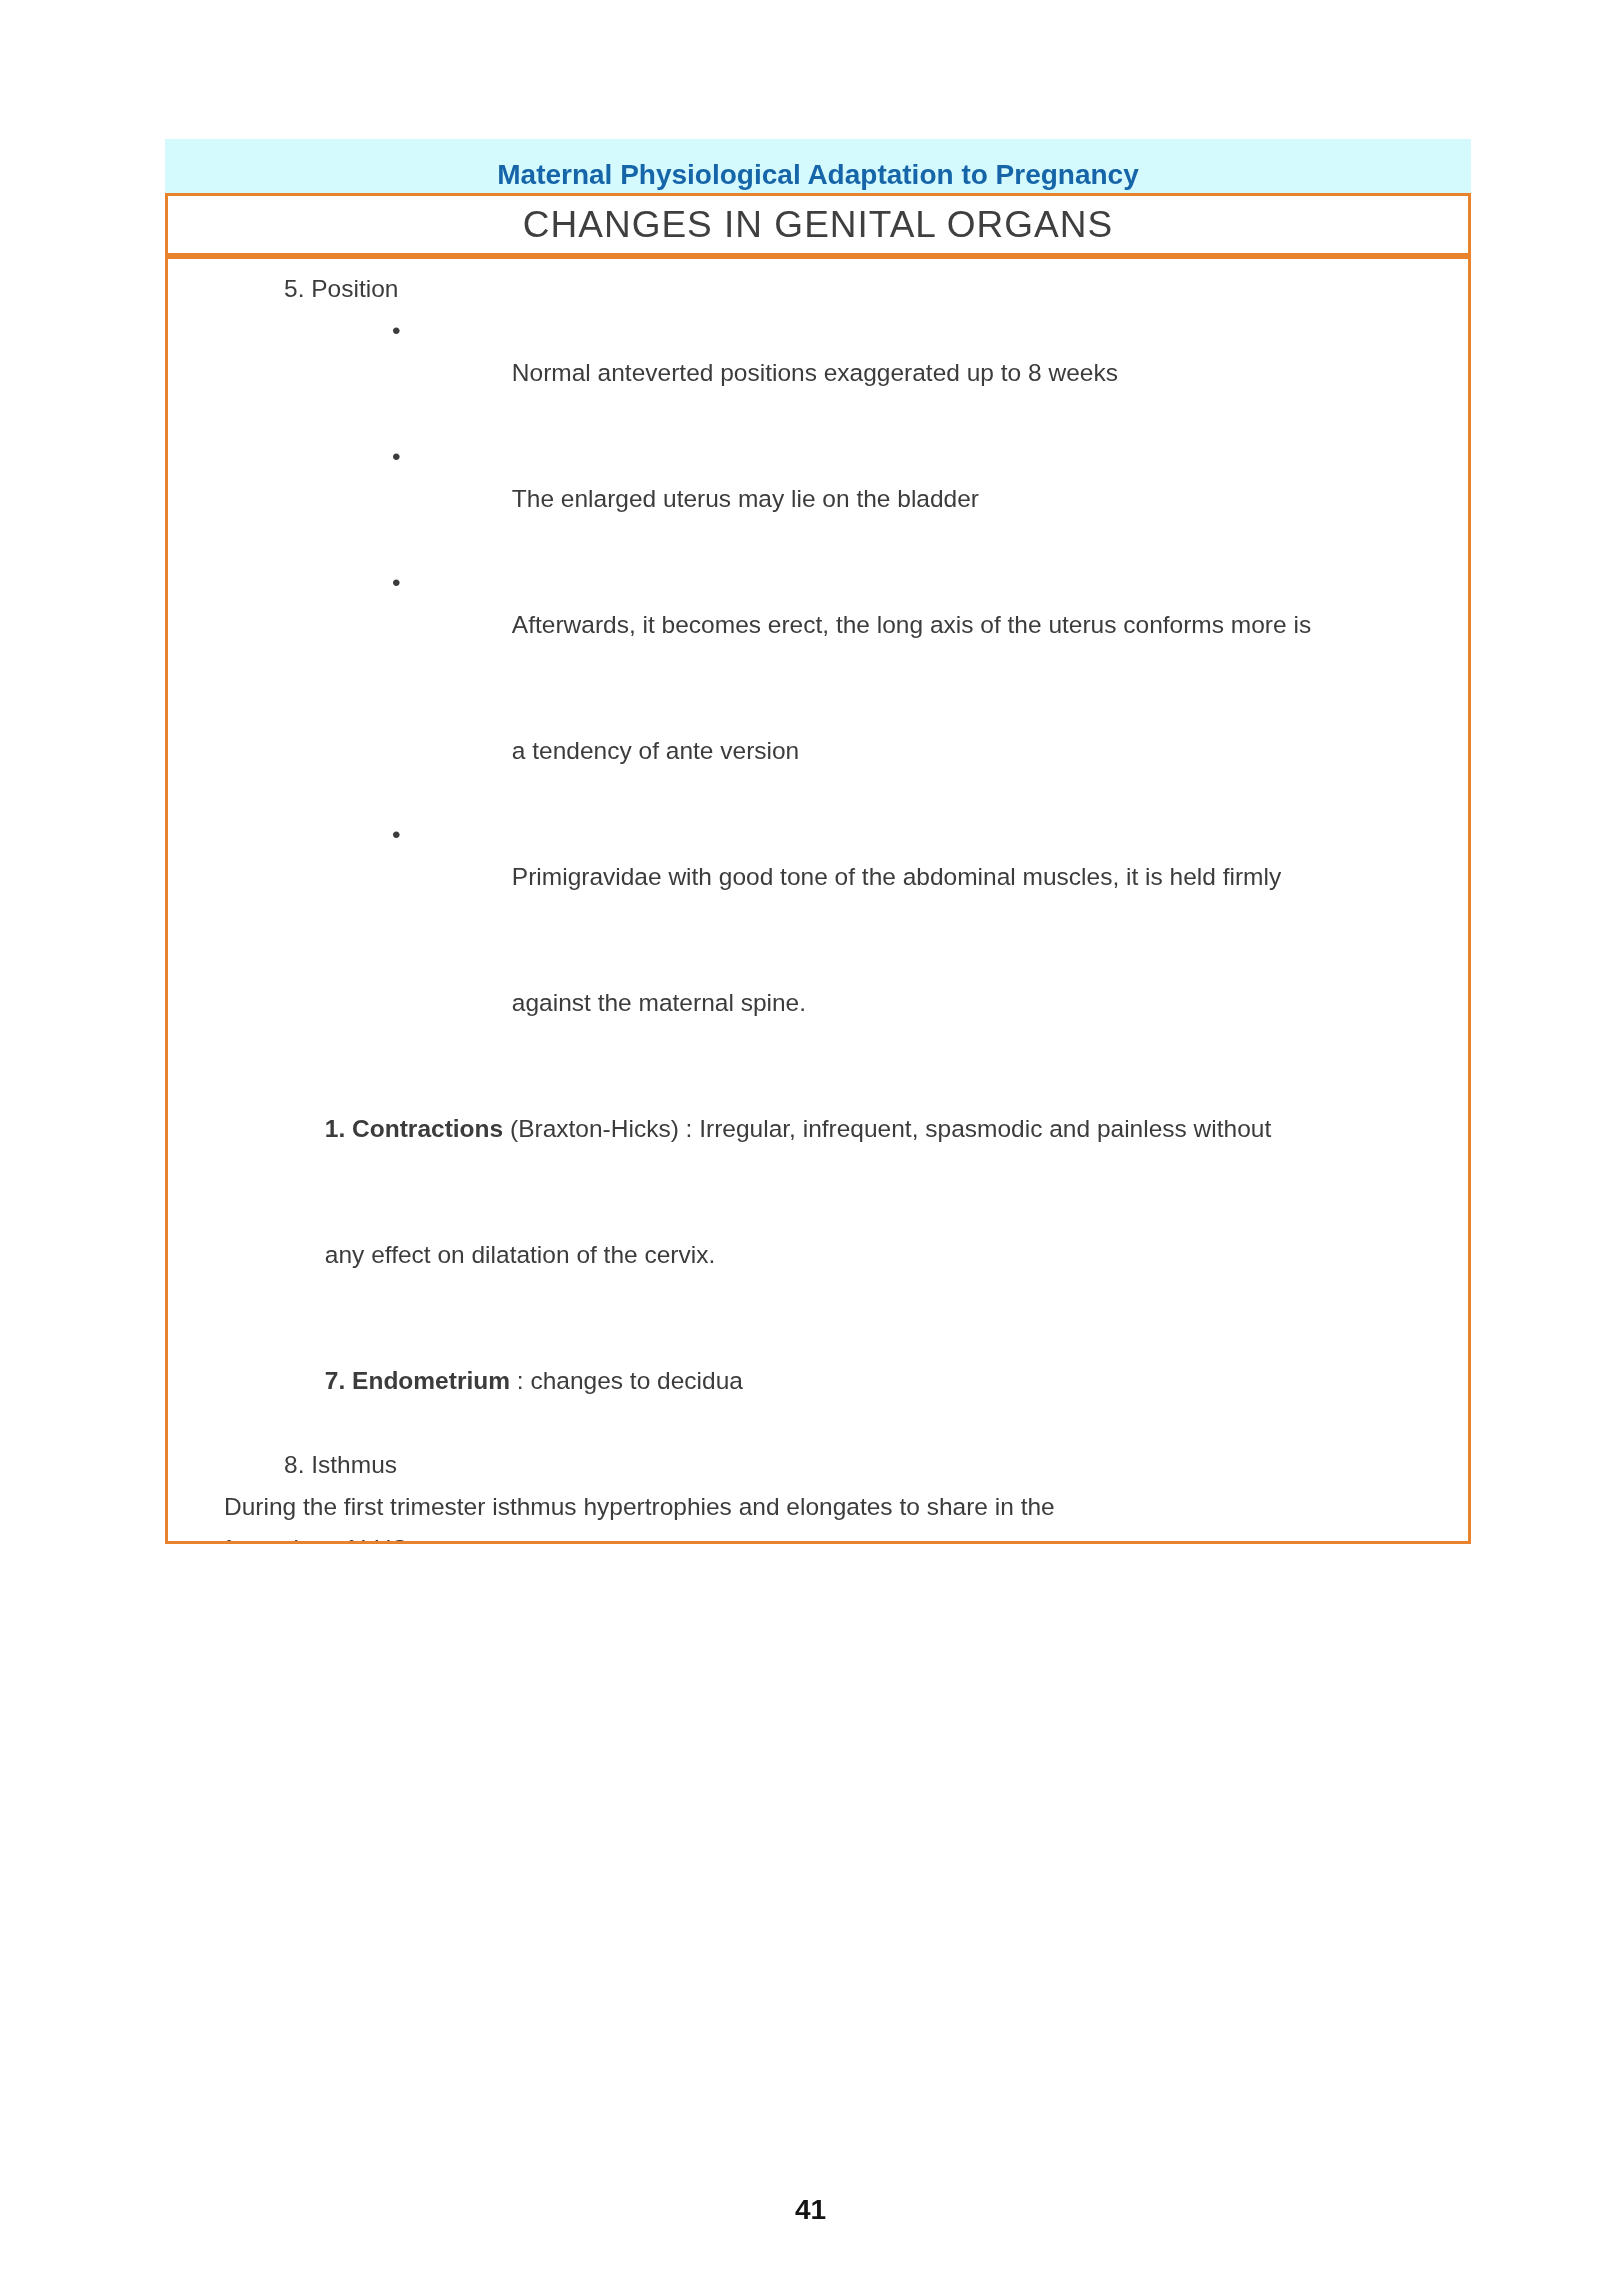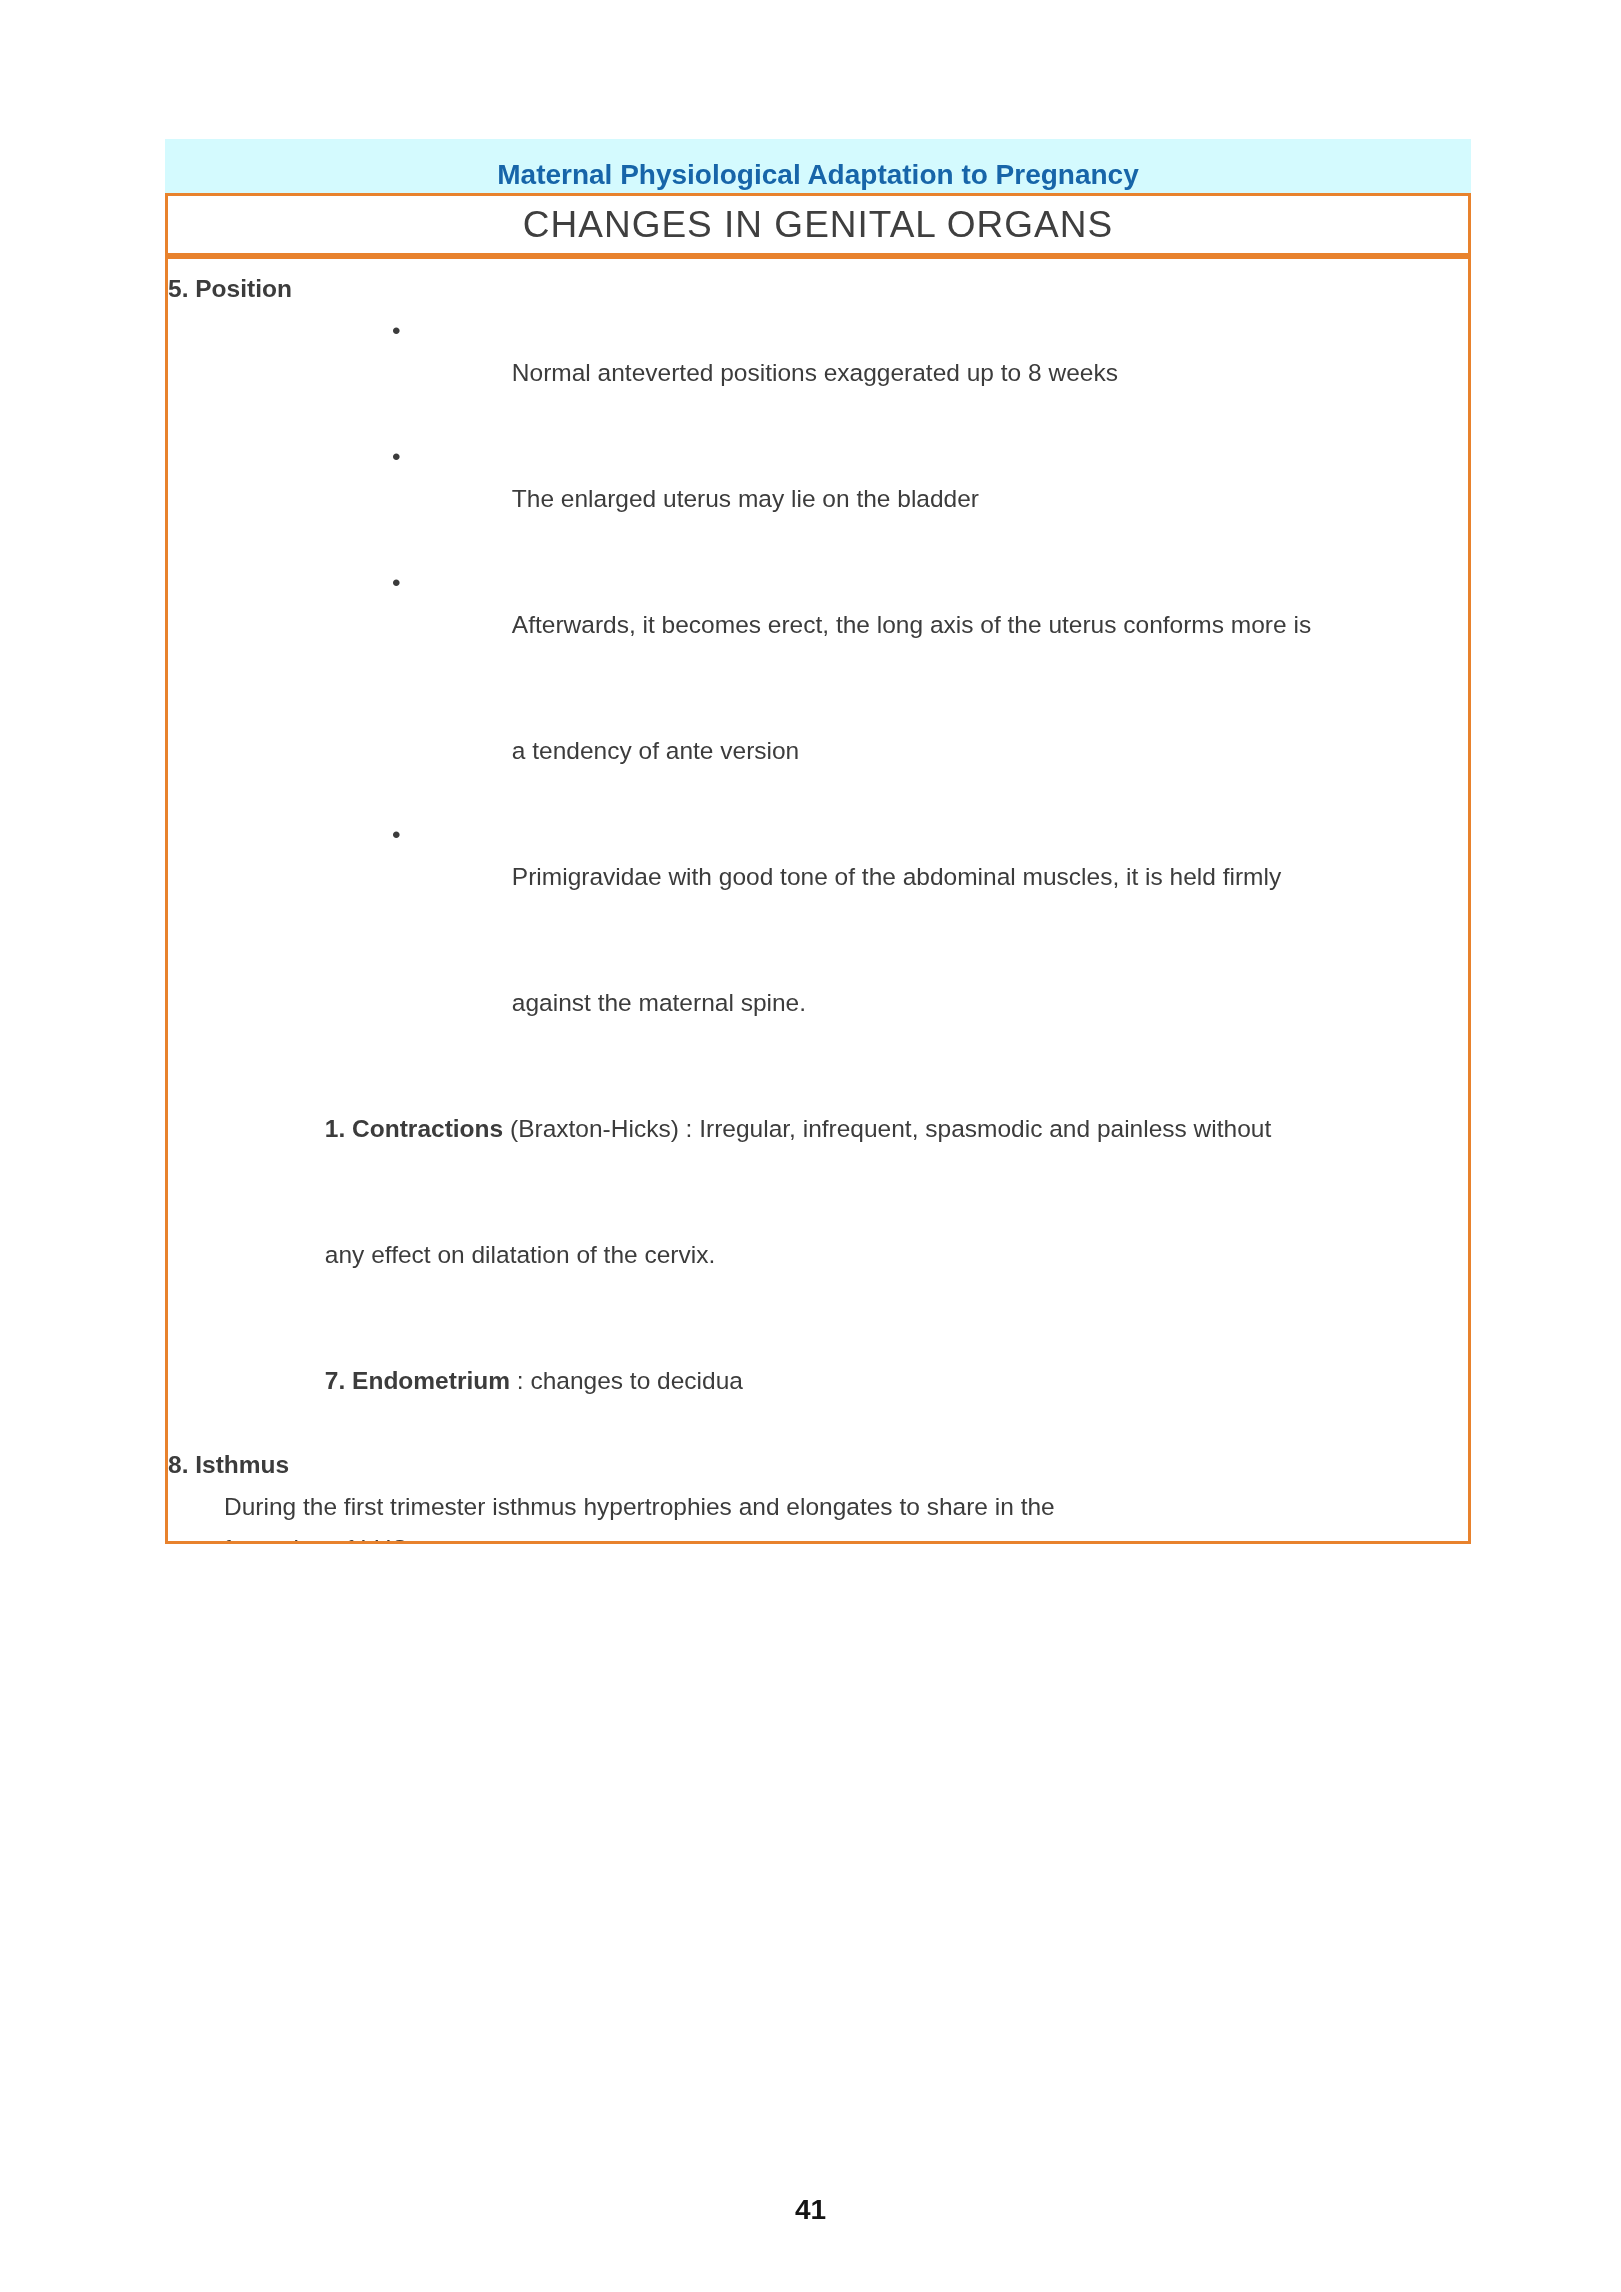--- a/index.html
+++ b/index.html
@@ -19,21 +19,21 @@
   }
   .section-title{font-size:37px;color:#3f3f3f;letter-spacing:1px;white-space:pre-wrap;}
   .content-box{
     position:absolute;left:165px;top:256px;width:1306px;height:1288px;
     border:3.9px solid #e8822d;box-sizing:border-box;background:#ffffff;
     padding-top:8.8px;overflow:hidden;
   }
   .line{font-size:24.5px;line-height:42px;white-space:pre-wrap;}
   .bold{font-weight:bold;}
   
-  .h1item{font-weight:bold;}
+  .h1item{margin-left:116px;font-weight:normal;}
   .para{margin-left:116px;}
   .plain{margin-left:56px;}
   .b1{position:relative;padding-left:303px;}
   .b1 .dot{position:absolute;left:224px;top:0;}
   .dot{color:#3c3c3c;}
   .page-number{
     position:absolute;left:0;top:2194px;width:100%;text-align:center;
     font-weight:bold;font-size:28px;color:#141414;
   }
 </style>

